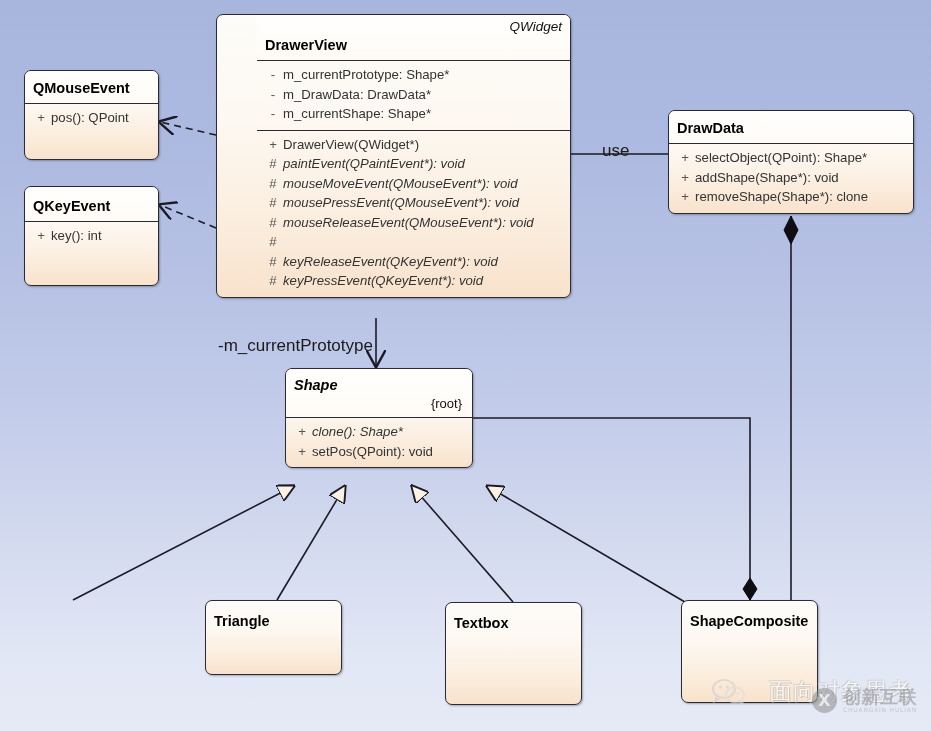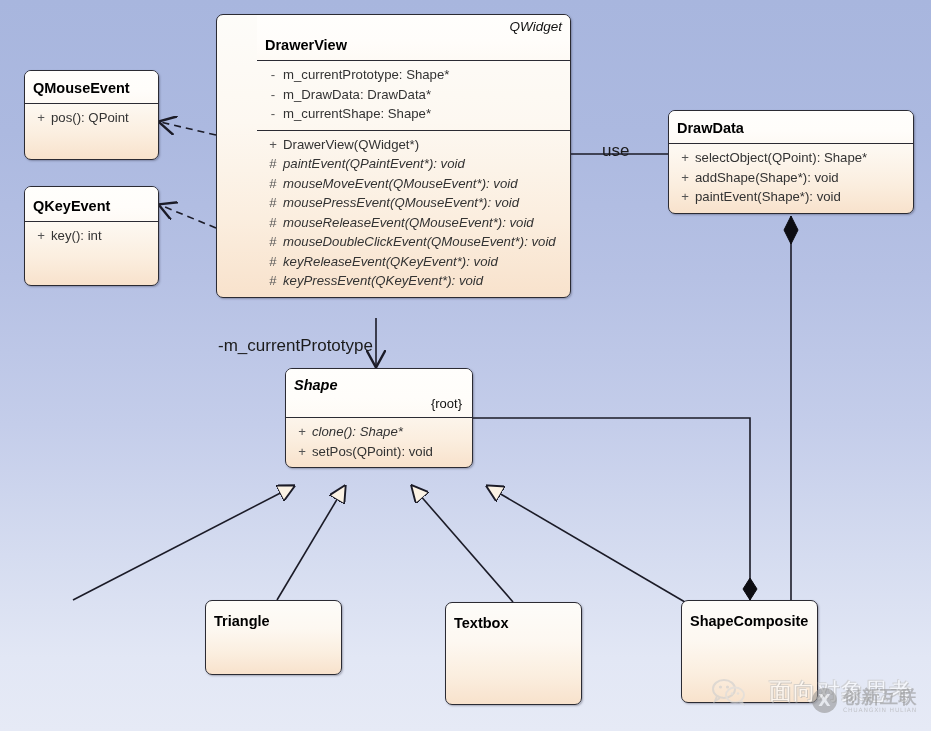--- a/index.html
+++ b/index.html
@@ -251,21 +251,20 @@
       <div class="mrow">
         <span class="mvis">#</span>
         <span class="mtxt ital">mousePressEvent(QMouseEvent*): void</span>
       </div>
       <div class="mrow">
         <span class="mvis">#</span>
         <span class="mtxt ital">mouseReleaseEvent(QMouseEvent*): void</span>
       </div>
       <div class="mrow">
         <span class="mvis">#</span>
-        <span class="mtxt ital">mouseDoubleClickEvent(QMouseEvent*): void</span>
       </div>
       <div class="mrow">
         <span class="mvis">#</span>
         <span class="mtxt ital">keyReleaseEvent(QKeyEvent*): void</span>
       </div>
       <div class="mrow">
         <span class="mvis">#</span>
         <span class="mtxt ital">keyPressEvent(QKeyEvent*): void</span>
       </div>
     </div>
@@ -306,21 +305,21 @@
       <div class="mrow">
         <span class="mvis">+</span>
         <span class="mtxt">selectObject(QPoint): Shape*</span>
       </div>
       <div class="mrow">
         <span class="mvis">+</span>
         <span class="mtxt">addShape(Shape*): void</span>
       </div>
       <div class="mrow">
         <span class="mvis">+</span>
-        <span class="mtxt">paintEvent(Shape*): void</span>
+        <span class="mtxt">removeShape(Shape*): clone</span>
       </div>
     </div>
   </div>
 
   <div class="uml-box" style="left:285px; top:368px; width:188px;">
     <div class="uml-head" style="padding-top:6px;">
       <div class="cls-name abstract">Shape</div>
       <div class="root-tag">{root}</div>
     </div>
     <div class="uml-sep"></div>

